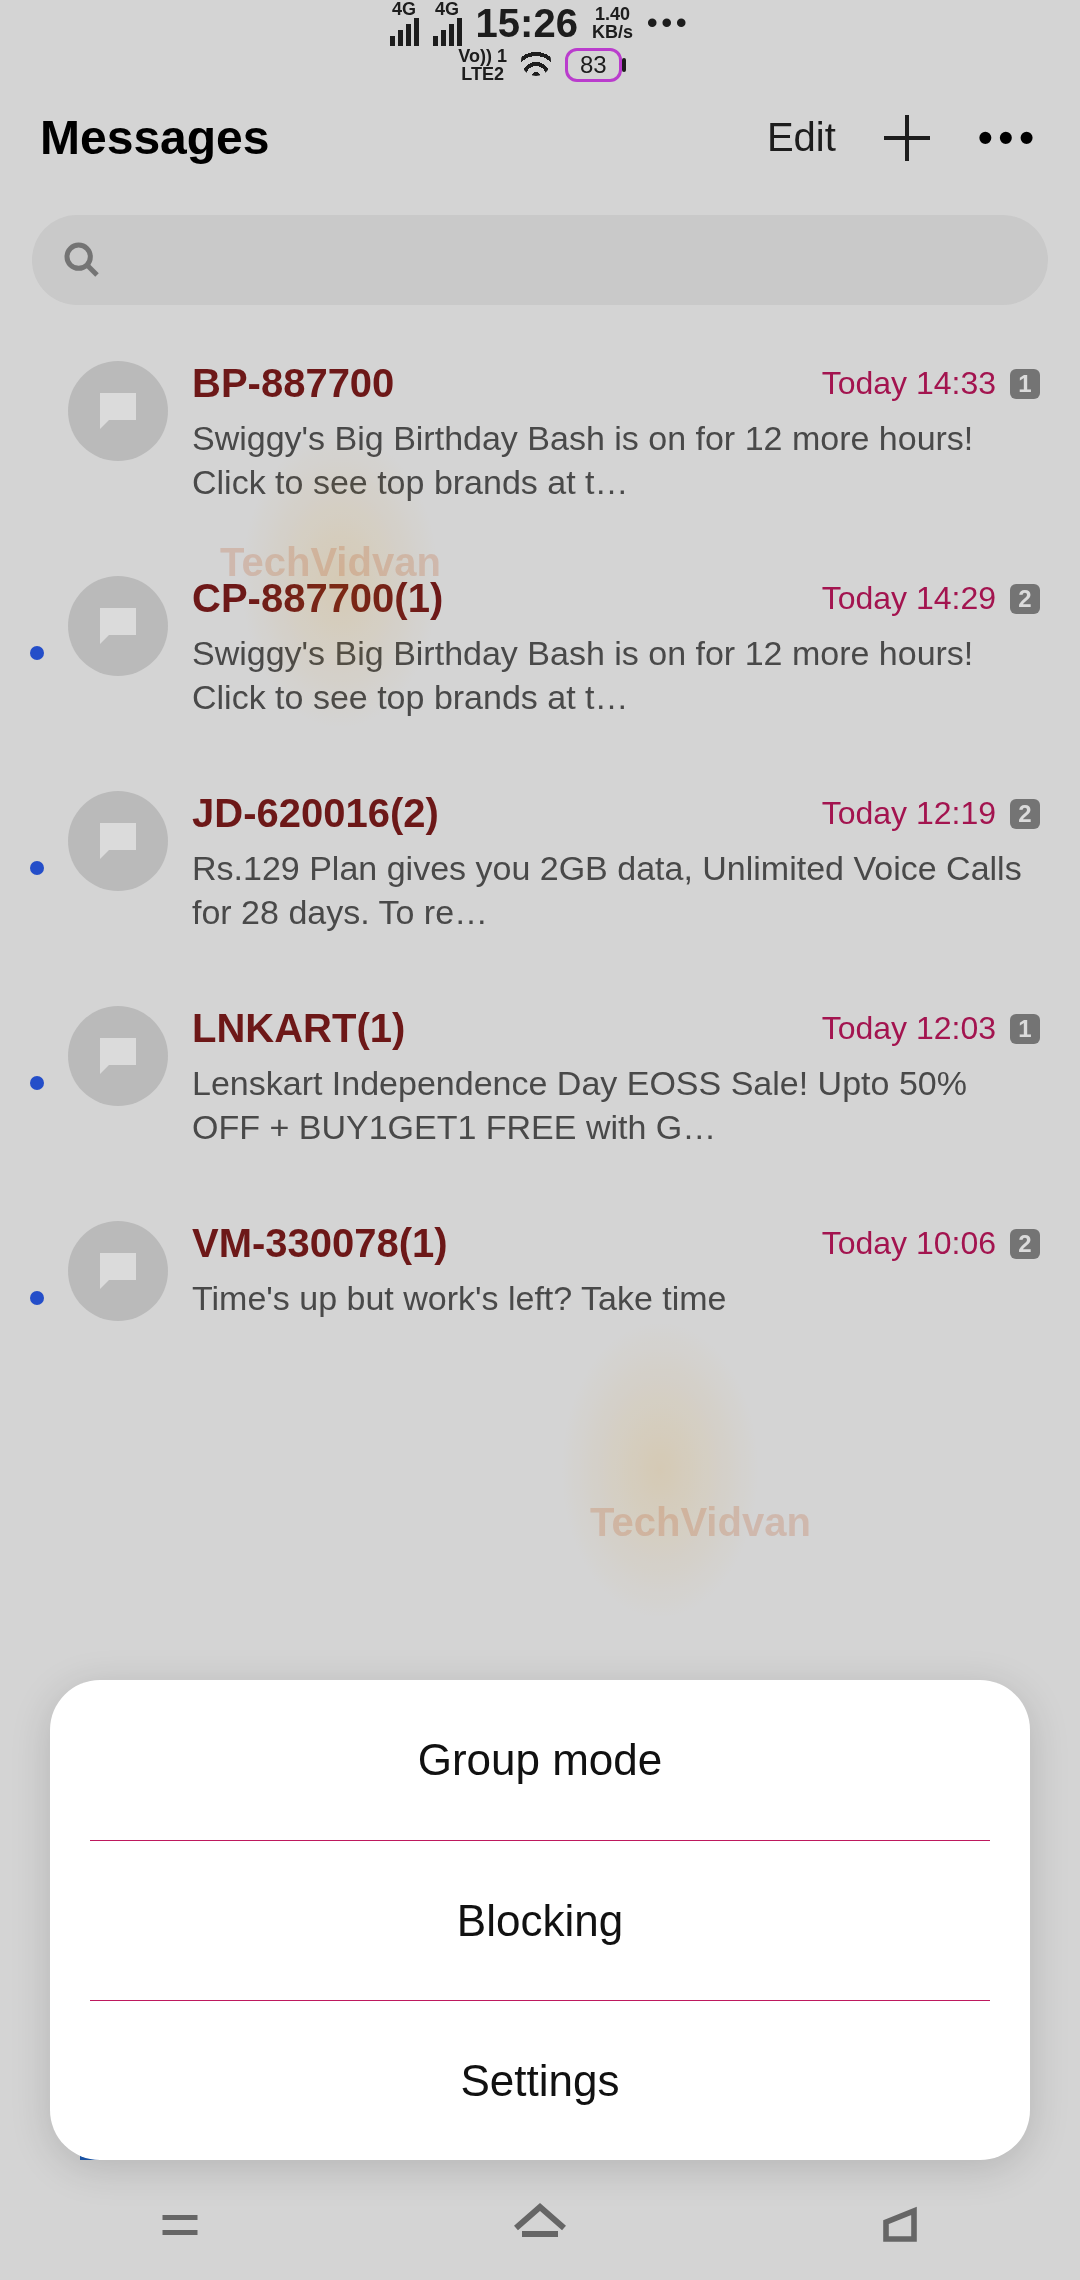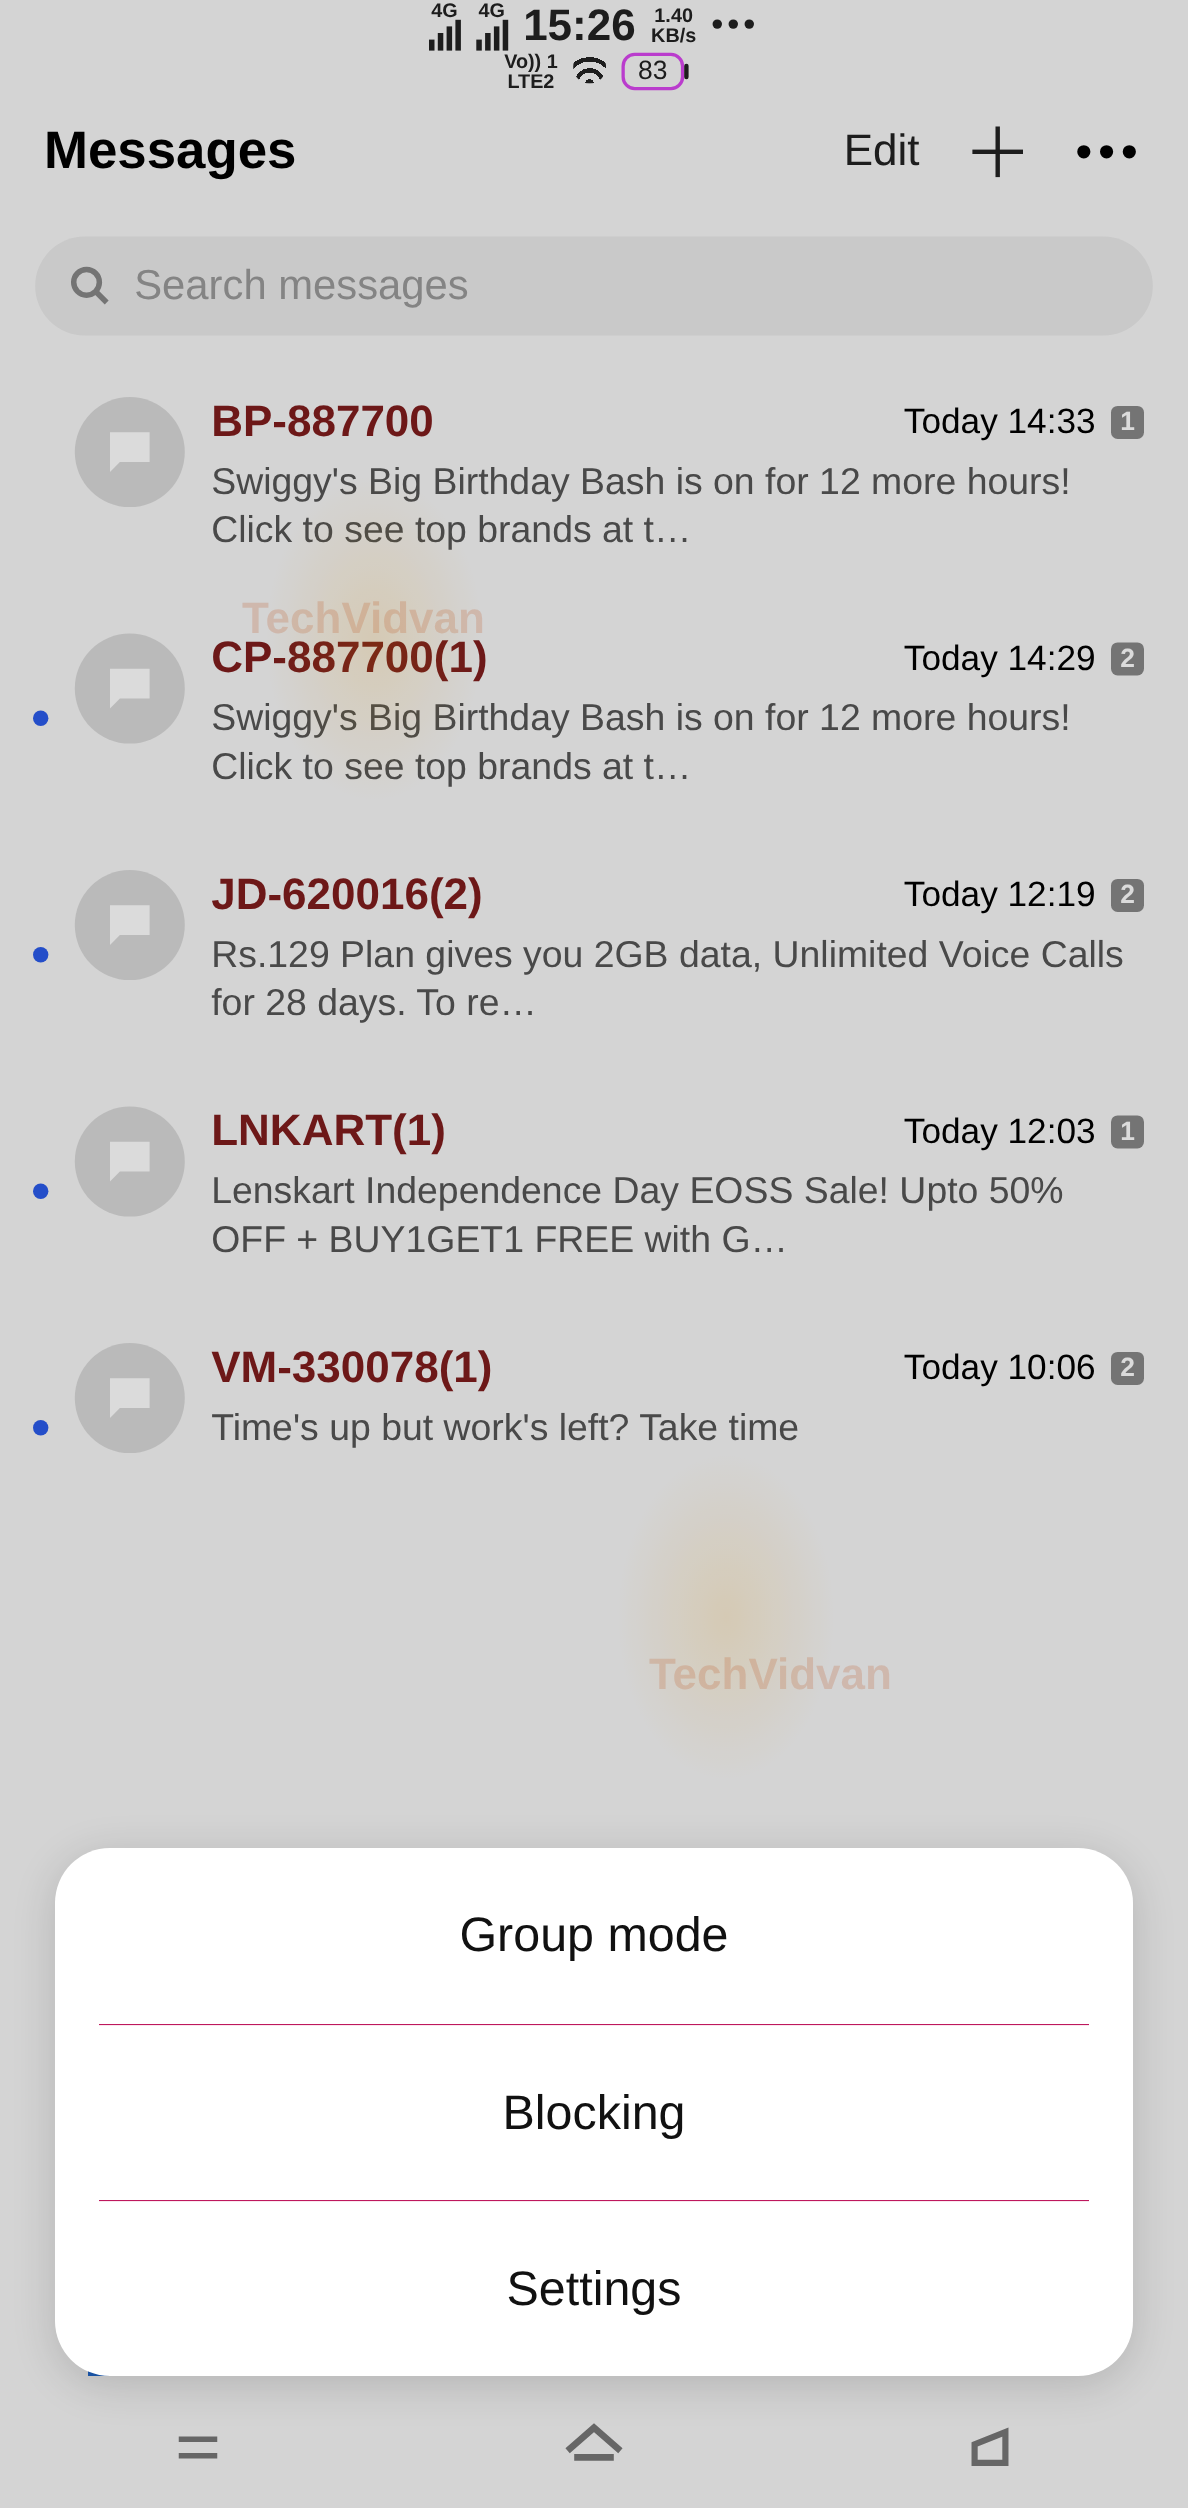--- a/index.html
+++ b/index.html
@@ -41,21 +41,21 @@
   
   .list { }
   .row { display:flex; align-items:flex-start; padding:36px 40px 36px 30px; gap:24px; }
   .dot { width:14px; height:14px; border-radius:50%; background:#2b5bea; margin-top:70px; flex:0 0 14px; }
   .dot.off { background:transparent; }
   .avatar { width:100px; height:100px; border-radius:50%; background:#d9d9d9; display:flex; align-items:center; justify-content:center; flex:0 0 100px; }
   .avatar svg { width:54px; height:54px; fill:#fff; }
   .body { flex:1; min-width:0; }
   .line1 { display:flex; align-items:center; gap:14px; }
   .sender { font-size:40px; font-weight:700; color:#7f1d1d; flex:1; white-space:nowrap; overflow:hidden; text-overflow:ellipsis;}
-  .time { font-size:32px; color:#000000; }
+  .time { font-size:32px; color:#be185d; }
   .badge { background:#888; color:#fff; font-size:24px; font-weight:700; min-width:30px; height:30px; border-radius:6px; display:flex; align-items:center; justify-content:center; padding:0 4px;}
   .preview { font-size:34px; color:#555; margin-top:10px; line-height:44px; max-height:88px; overflow:hidden; }
 
   
   .wm { position:absolute; font-size:40px; font-weight:700; color:rgba(220,70,0,0.18); pointer-events:none; }
   .wm1 { top:540px; left:220px; }
   .wm2 { top:1500px; left:590px; }
   .ghost { position:absolute; width:200px; height:300px; background:radial-gradient(ellipse at center, rgba(255,170,0,0.15), transparent 70%); pointer-events:none; }
   .g1 { top:430px; left:240px; }
   .g2 { top:1320px; left:560px; }
@@ -126,21 +126,20 @@
     <div class="hbtn">Edit</div>
     <div class="plus"></div>
     <div class="more">•••</div>
   </div>
 
   <div class="search">
     <svg viewBox="0 0 24 24">
         <circle cx="10" cy="10" r="7"></circle>
         <line x1="15" y1="15" x2="21" y2="21"></line>
       </svg>
-    <input placeholder="Search messages" style="">
   </div>
 
   <div class="ghost g1"></div>
   <div class="wm wm1">TechVidvan</div>
   <div class="ghost g2"></div>
   <div class="wm wm2">TechVidvan</div>
 
   <div class="list" id="list">
       <div class="row">
     <div class="dot off"></div>

